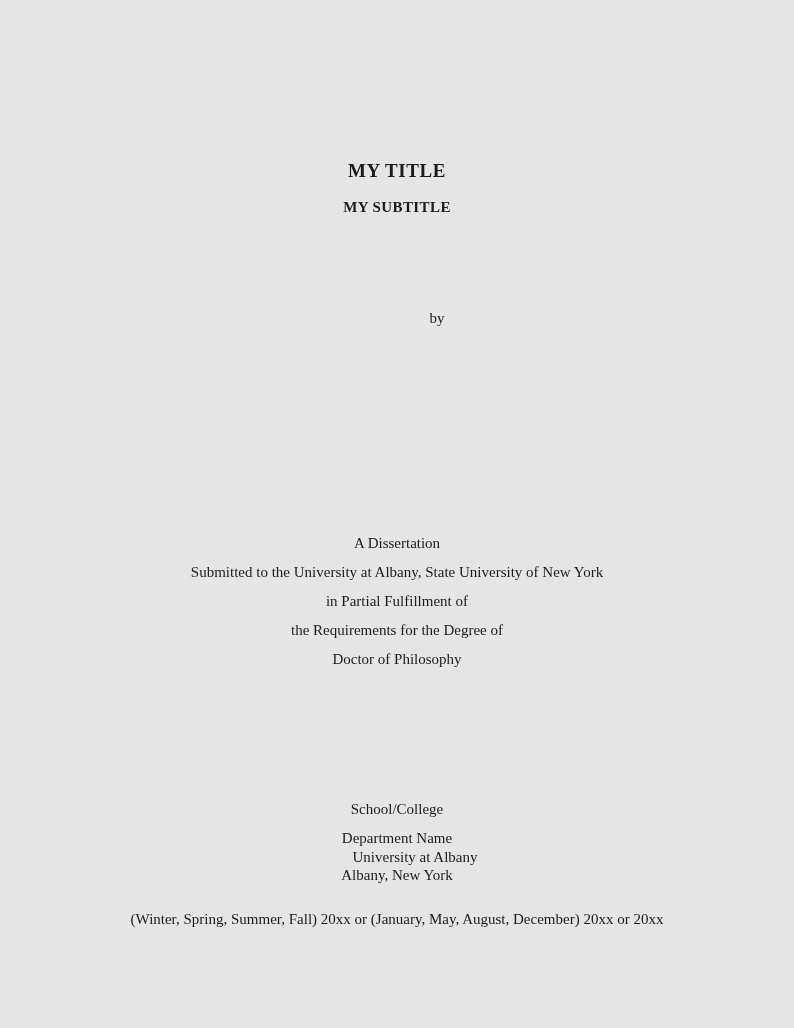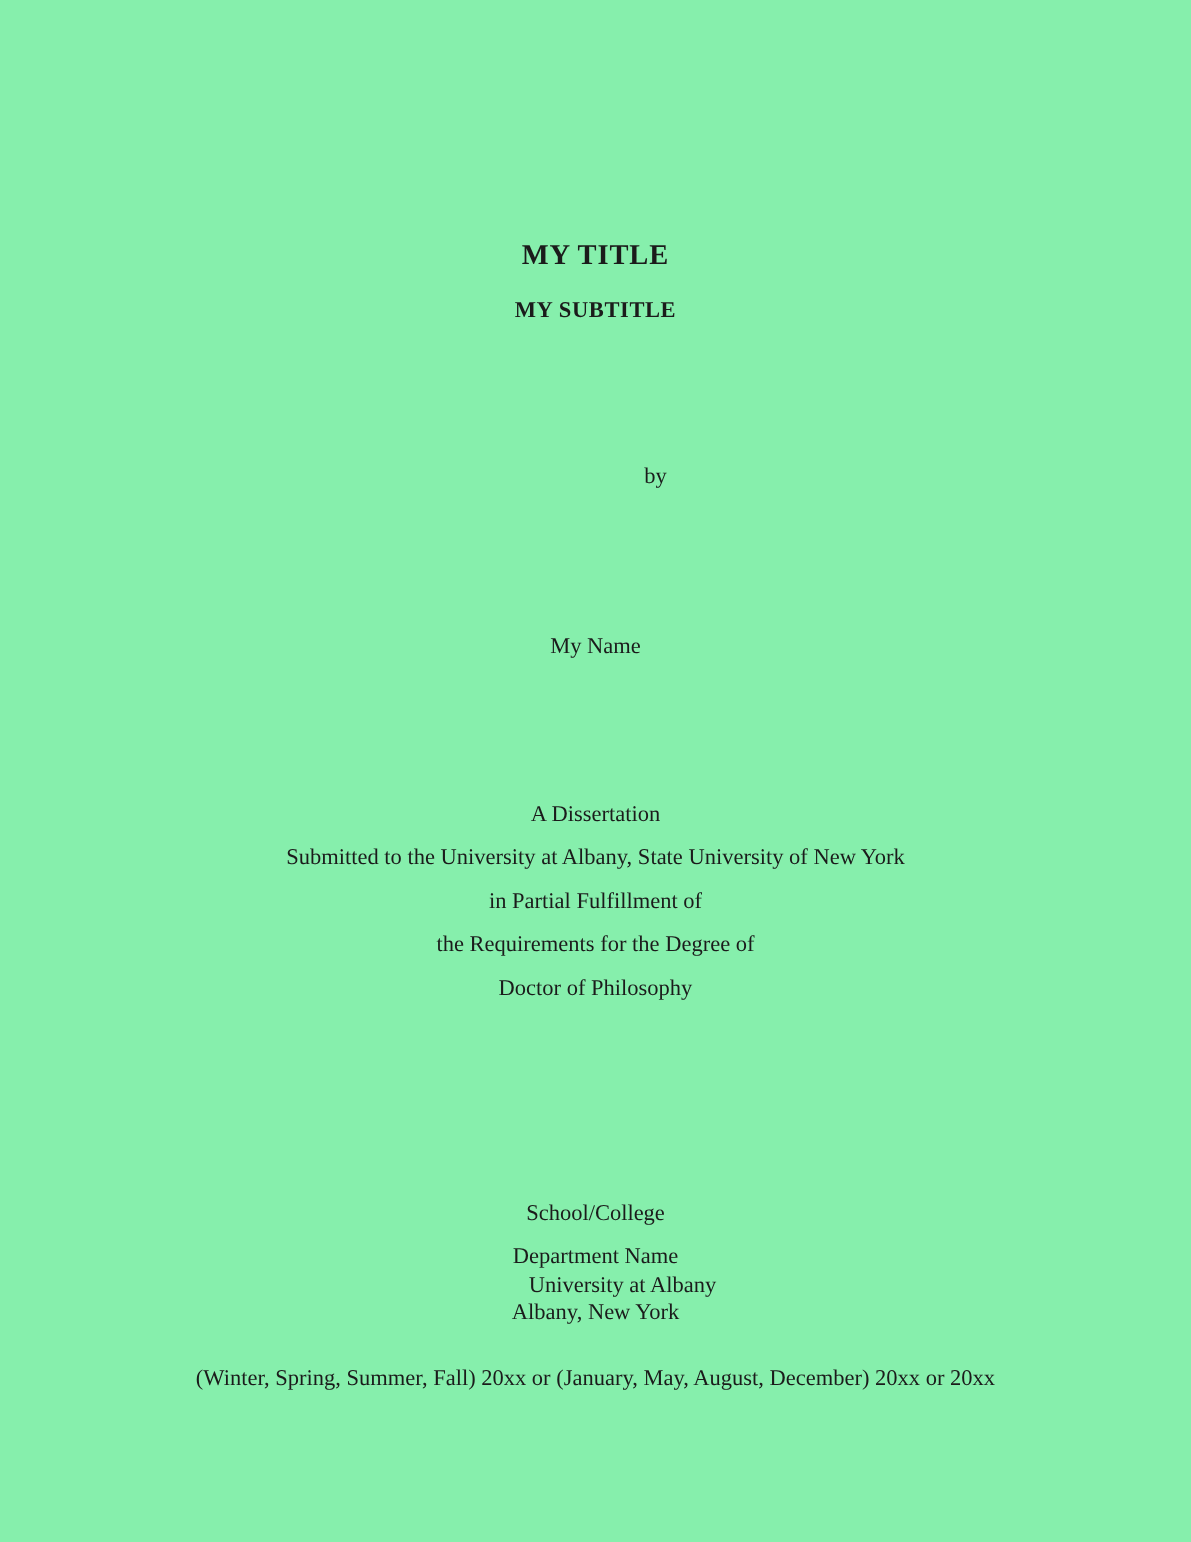--- a/index.html
+++ b/index.html
@@ -5,21 +5,21 @@
   html, body {
     margin: 0;
     padding: 0;
     background: #ffffff;
   }
   .page {
     position: relative;
     width: 794px;
     height: 1028px;
     margin: 0 auto;
-    background: #86efac;
+    background: #e5e5e5;
     font-family: "Liberation Serif", "DejaVu Serif", serif;
     color: #1b1b1b;
     overflow: hidden;
   }
   .line {
     position: absolute;
     left: 0;
     width: 100%;
     text-align: center;
     line-height: 1;
@@ -54,21 +54,20 @@
 <body>
 
 <div class="page">
 
   <div class="line doc-title">MY TITLE</div>
 
   <div class="line doc-subtitle">MY SUBTITLE</div>
 
   <div class="line byline">by</div>
 
-  <div class="line author">My Name</div>
 
   <div class="line stmt-0">A Dissertation</div>
 
   <div class="line stmt-1">Submitted to the University at Albany, State University of New York</div>
 
   <div class="line stmt-2">in Partial Fulfillment of</div>
 
   <div class="line stmt-3">the Requirements for the Degree of</div>
 
   <div class="line stmt-4">Doctor of Philosophy</div>

